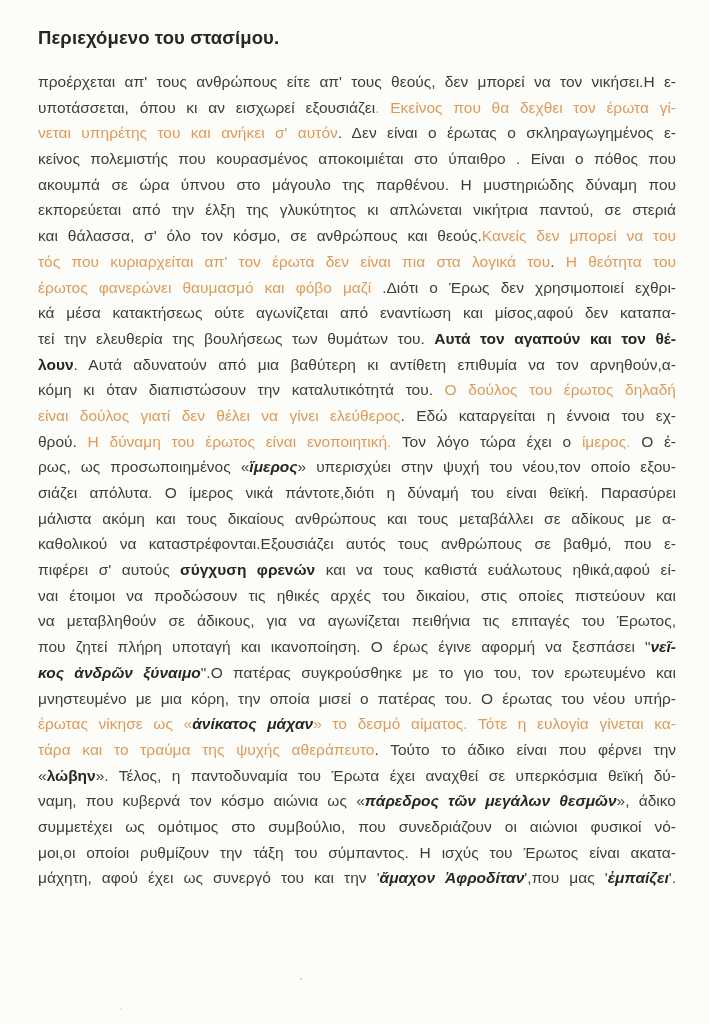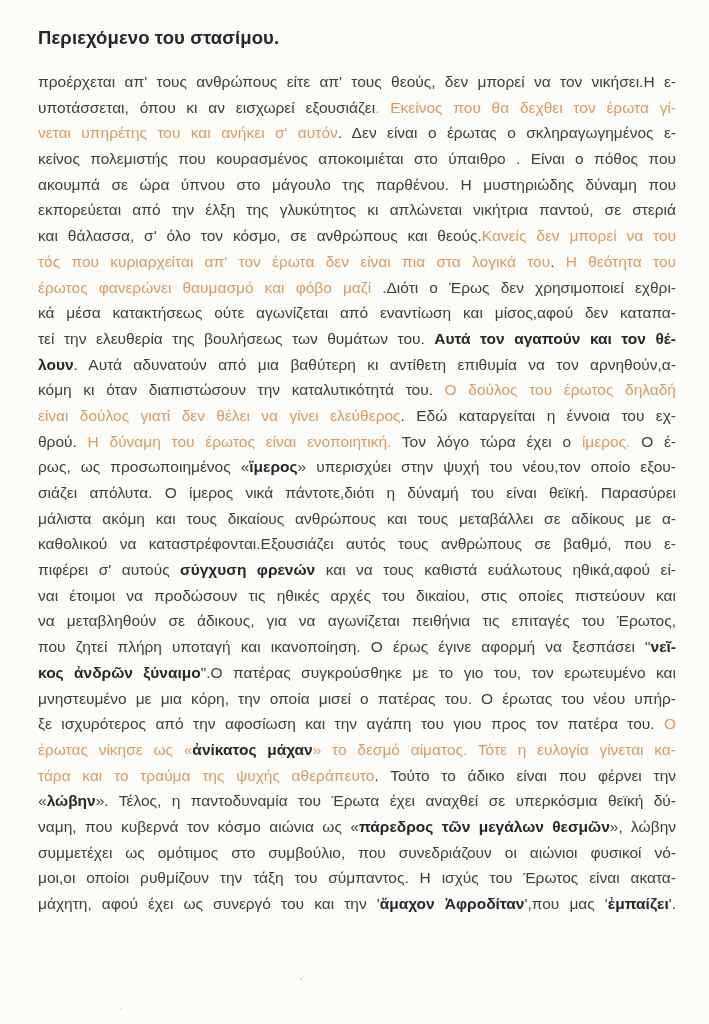--- a/index.html
+++ b/index.html
@@ -10,23 +10,22 @@
   .page {
     position: relative;
     width: 709px;
     height: 1024px;
     background: var(--bg, #fcfcf9);
     overflow: hidden;
     font-family: "Liberation Sans", "DejaVu Sans", sans-serif;
     box-sizing: border-box;
   }
   .content {
-    padding: 27px 33px 0 16px;
+    padding: 27px 33px 0 38px;
     box-sizing: border-box;
-    margin-left: 22px;
   }
   .heading {
     font-size: 18.5px;
     font-weight: 700;
     color: var(--dark2, #272727);
     margin: 0 0 20px 0;
     letter-spacing: 0.1px;
   }
   .body-text {
     width: 638px;
@@ -37,21 +36,21 @@
     height: 25.7px;
     color: var(--dark, #3e3e3e);
     text-align: justify;
     text-align-last: justify;
     -moz-text-align-last: justify;
     white-space: normal;
   }
   .seg-n { color: var(--dark, #3e3e3e); }
   .seg-o { color: var(--orange, #dd9b5b); }
   .seg-b { color: var(--dark2, #272727); font-weight: 700; }
-  .seg-bi { color: var(--dark2, #272727); font-weight: 700; }
+  .seg-bi { color: var(--dark2, #272727); font-weight: 700; font-style: italic; }
   
   .speck {
     position: absolute;
     width: 2px; height: 2px;
     border-radius: 50%;
     background: rgba(120,120,110,0.35);
     box-shadow: 540px -948px 0 rgba(150,150,140,0.3),
                 -330px -730px 0 rgba(160,160,150,0.25),
                 120px -420px 0 rgba(160,160,150,0.2),
                 -180px 30px 0 rgba(150,150,140,0.25);
@@ -83,23 +82,22 @@
         <div class="text-line"><span class="seg-n">ρως, ως προσωποιημένος «</span><span class="seg-bi">ἵμερος</span><span class="seg-n">» υπερισχύει στην ψυχή του νέου,τον οποίο εξου-</span></div>
         <div class="text-line"><span class="seg-n">σιάζει απόλυτα. Ο ίμερος νικά πάντοτε,διότι η δύναμή του είναι θεϊκή. Παρασύρει</span></div>
         <div class="text-line"><span class="seg-n">μάλιστα ακόμη και τους δικαίους ανθρώπους και τους μεταβάλλει σε αδίκους με α-</span></div>
         <div class="text-line"><span class="seg-n">καθολικού να καταστρέφονται.Εξουσιάζει αυτός τους ανθρώπους σε βαθμό, που ε-</span></div>
         <div class="text-line"><span class="seg-n">πιφέρει σ' αυτούς </span><span class="seg-b">σύγχυση φρενών</span><span class="seg-n"> και να τους καθιστά ευάλωτους ηθικά,αφού εί-</span></div>
         <div class="text-line"><span class="seg-n">ναι έτοιμοι να προδώσουν τις ηθικές αρχές του δικαίου, στις οποίες πιστεύουν και</span></div>
         <div class="text-line"><span class="seg-n">να μεταβληθούν σε άδικους, για να αγωνίζεται πειθήνια τις επιταγές του Έρωτος,</span></div>
         <div class="text-line"><span class="seg-n">που ζητεί πλήρη υποταγή και ικανοποίηση. Ο έρως έγινε αφορμή να ξεσπάσει "</span><span class="seg-bi">νεῖ-</span></div>
         <div class="text-line"><span class="seg-bi">κος ἀνδρῶν ξύναιμο</span><span class="seg-n">".Ο πατέρας συγκρούσθηκε με το γιο του, τον ερωτευμένο και</span></div>
         <div class="text-line"><span class="seg-n">μνηστευμένο με μια κόρη, την οποία μισεί ο πατέρας του. Ο έρωτας του νέου υπήρ-</span></div>
-        <div class="text-line"><span class="seg-n">ξε ισχυρότερος από την αφοσίωση και την αγάπη του γιου προς τον πατέρα του. </span><span class="seg-o">Ο</span></div>
         <div class="text-line"><span class="seg-o">έρωτας νίκησε ως «</span><span class="seg-bi">ἀνίκατος μάχαν</span><span class="seg-o">» το δεσμό αίματος. Τότε η ευλογία γίνεται κα-</span></div>
         <div class="text-line"><span class="seg-o">τάρα και το τραύμα της ψυχής αθεράπευτο</span><span class="seg-n">. Τούτο το άδικο είναι που φέρνει την</span></div>
         <div class="text-line"><span class="seg-n">«</span><span class="seg-b">λώβην</span><span class="seg-n">». Τέλος, η παντοδυναμία του Έρωτα έχει αναχθεί σε υπερκόσμια θεϊκή δύ-</span></div>
-        <div class="text-line"><span class="seg-n">ναμη, που κυβερνά τον κόσμο αιώνια ως «</span><span class="seg-bi">πάρεδρος τῶν μεγάλων θεσμῶν</span><span class="seg-n">», λώβην</span></div>
+        <div class="text-line"><span class="seg-n">ναμη, που κυβερνά τον κόσμο αιώνια ως «</span><span class="seg-bi">πάρεδρος τῶν μεγάλων θεσμῶν</span><span class="seg-n">», άδικο</span></div>
         <div class="text-line"><span class="seg-n">συμμετέχει ως ομότιμος στο συμβούλιο, που συνεδριάζουν οι αιώνιοι φυσικοί νό-</span></div>
         <div class="text-line"><span class="seg-n">μοι,οι οποίοι ρυθμίζουν την τάξη του σύμπαντος.  Η ισχύς του Έρωτος είναι ακατα-</span></div>
         <div class="text-line"><span class="seg-n">μάχητη, αφού έχει ως συνεργό  του και την '</span><span class="seg-bi">ἄμαχον Ἀφροδίταν</span><span class="seg-n">',που μας '</span><span class="seg-bi">ἐμπαίζει</span><span class="seg-n">'.</span></div>
       </div>
   </div>
 </div>
 
 </body></html>

